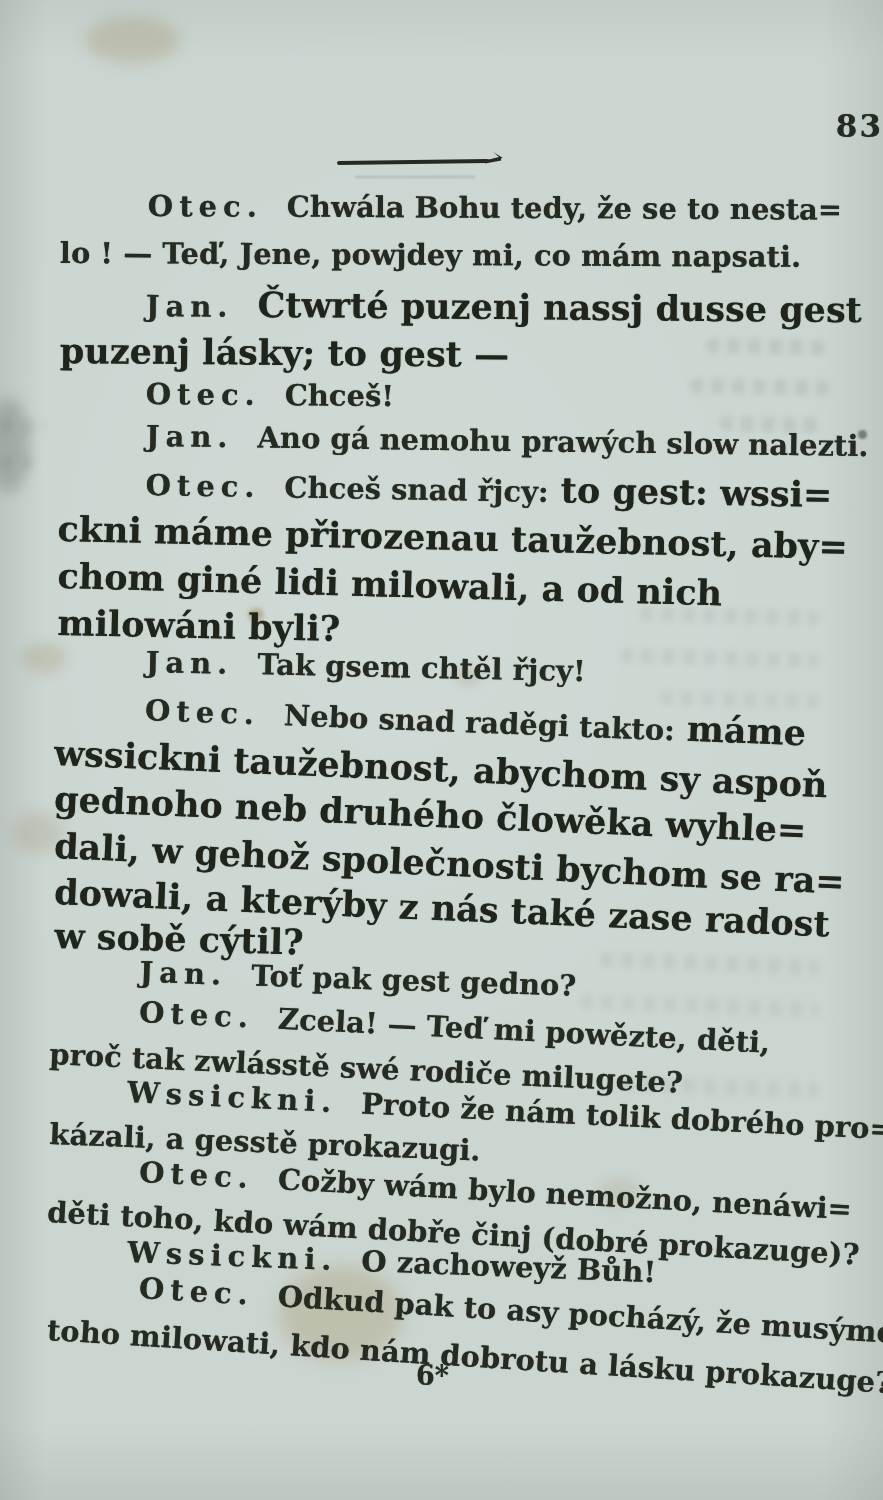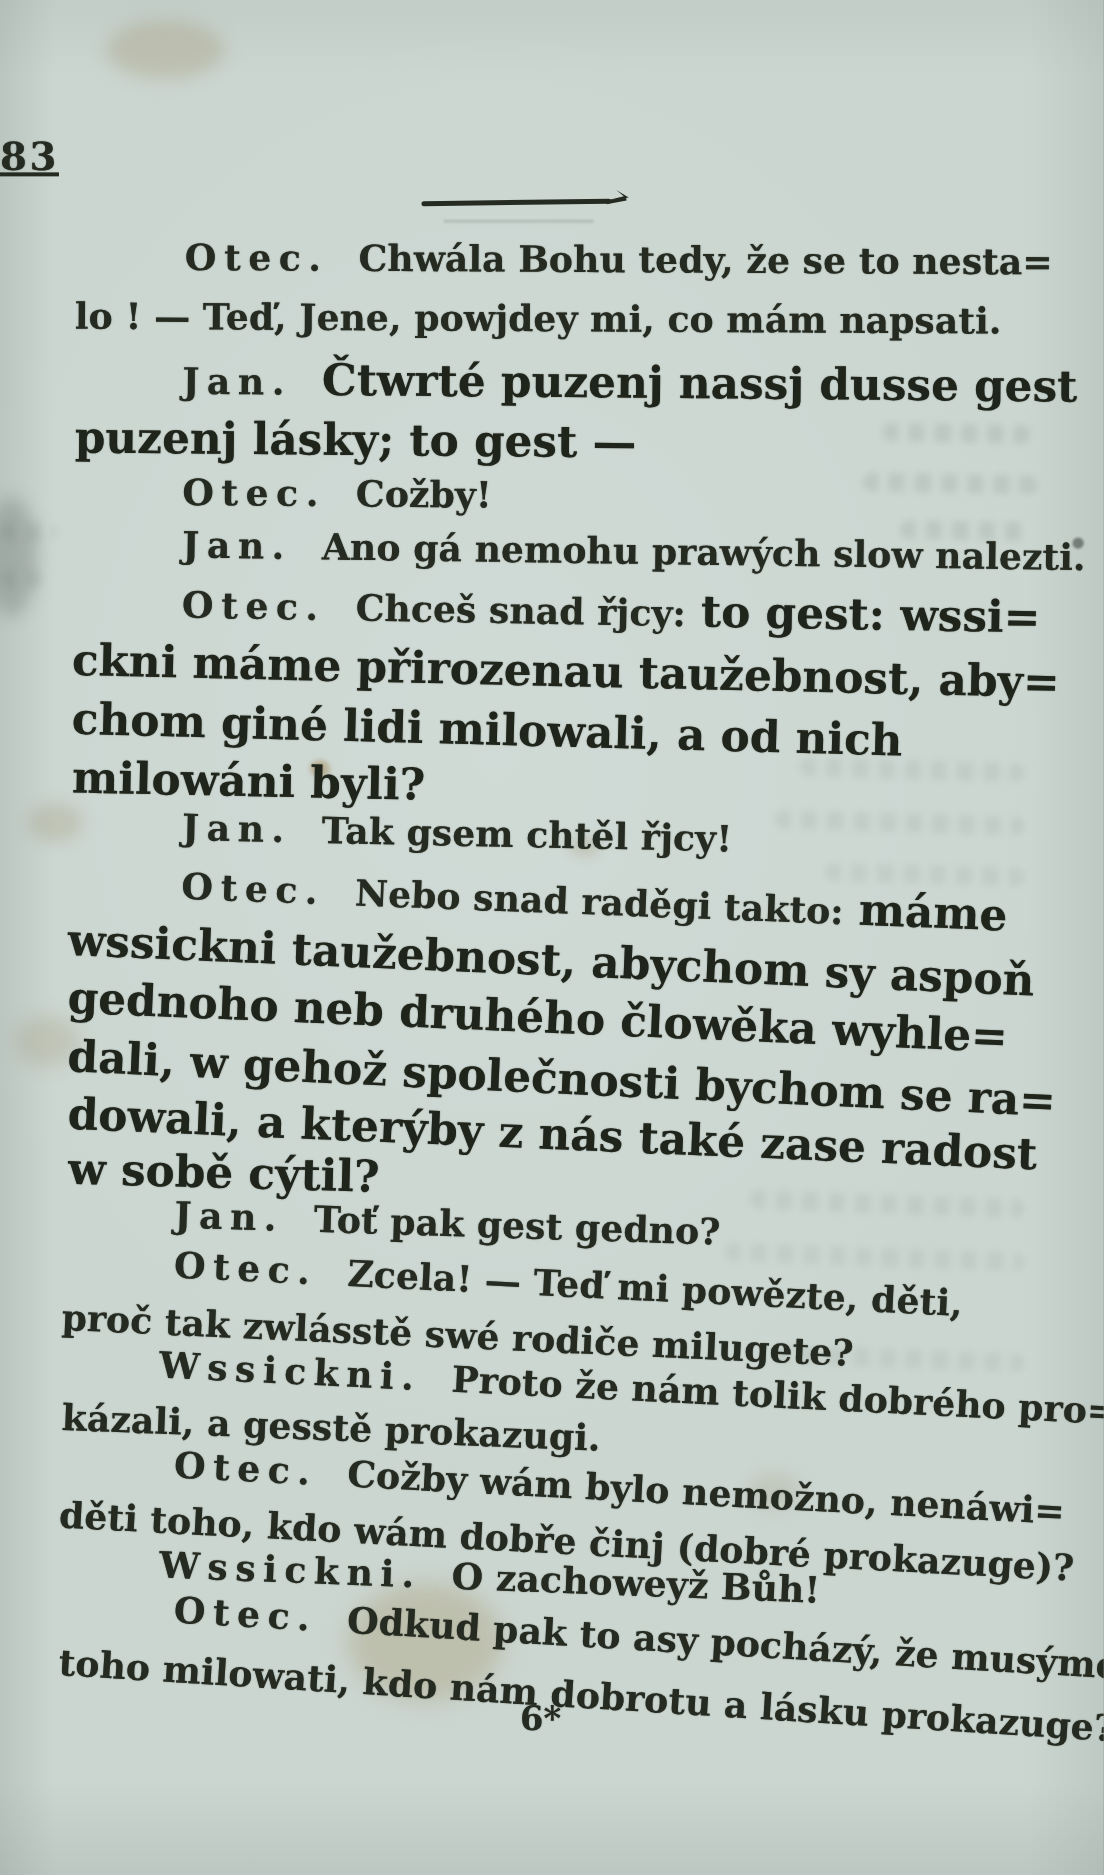--- a/index.html
+++ b/index.html
@@ -12,24 +12,23 @@
       linear-gradient(to right, rgba(110,122,114,0.18), rgba(110,122,114,0) 5%, rgba(110,122,114,0) 93%, rgba(110,122,114,0.14)),
       linear-gradient(to bottom, rgba(110,122,114,0.10), rgba(110,122,114,0) 4%, rgba(110,122,114,0) 95%, rgba(110,122,114,0.16)),
       #cbd6d1;
     overflow:hidden;
     font-family:"DejaVu Serif","Liberation Serif",serif;
     color:#262b21;
   }
   
   .pagenum{
     position:absolute;left:0;right:0;top:108px;
-    text-align:left;
+    text-align:right;
     font-size:31px;font-weight:700;letter-spacing:2px;
     text-shadow:0 0 1px rgba(30,35,25,.6);
-    text-decoration:underline;
   }
   .rule{position:absolute;left:337px;top:150px;width:175px;height:24px;}
   .rule-echo{
     position:absolute;left:355px;top:176px;width:120px;height:2px;
     background:rgba(100,110,102,0.28);filter:blur(1px);
   }
   
   .line{
     position:absolute;
     white-space:nowrap;
@@ -110,21 +109,21 @@
       <path d="M146 11 L166 8 L156 2 L162 7 Z" fill="#262b21"></path>
       <path d="M148 12 L164 9" stroke="#262b21" stroke-width="3" fill="none"></path>
     </svg>
   </div>
   <div class="rule-echo"></div>
 
   <div class="line" style="left:148px;top:192px;transform:rotate(0.3deg);"><span class="sp">Otec.</span><span class="t">Chwála Bohu tedy, že se to nesta=</span></div>
   <div class="line" style="left:60px;top:239px;transform:rotate(0.3deg);"><span class="t">lo ! — Teď, Jene, powjdey mi, co mám napsati.</span></div>
   <div class="line" style="left:146px;top:286px;transform:rotate(0.5deg);"><span class="sp">Jan.</span><span class="em">Čtwrté puzenj nassj dusse gest</span></div>
   <div class="line" style="left:60px;top:333px;transform:rotate(0.5deg);"><span class="em">puzenj lásky; to gest —</span></div>
-  <div class="line" style="left:146px;top:380px;transform:rotate(0.5deg);"><span class="sp">Otec.</span><span class="t">Cožby!</span></div>
+  <div class="line" style="left:146px;top:380px;transform:rotate(0.5deg);"><span class="sp">Otec.</span><span class="t">Chceš!</span></div>
   <div class="line" style="left:146px;top:422px;transform:rotate(0.8deg);"><span class="sp">Jan.</span><span class="t">Ano gá nemohu prawých slow nalezti.</span></div>
   <div class="line" style="left:146px;top:465px;transform:rotate(1deg);"><span class="sp">Otec.</span><span class="t">Chceš snad řjcy:</span><span class="em">to gest: wssi=</span></div>
   <div class="line" style="left:58px;top:511px;transform:rotate(1.3deg);"><span class="em">ckni máme přirozenau taužebnost, aby=</span></div>
   <div class="line" style="left:58px;top:558px;transform:rotate(1.5deg);"><span class="em">chom giné lidi milowali, a od nich</span></div>
   <div class="line" style="left:58px;top:605px;transform:rotate(1.2deg);"><span class="em">milowáni byli?</span></div>
   <div class="line" style="left:146px;top:648px;transform:rotate(1.2deg);"><span class="sp">Jan.</span><span class="t">Tak gsem chtěl řjcy!</span></div>
   <div class="line" style="left:146px;top:690px;transform:rotate(2.2deg);"><span class="sp">Otec.</span><span class="t">Nebo snad raděgi takto:</span><span class="em">máme</span></div>
   <div class="line" style="left:55px;top:735px;transform:rotate(2.4deg);"><span class="em">wssickni taužebnost, abychom sy aspoň</span></div>
   <div class="line" style="left:55px;top:781px;transform:rotate(2.4deg);"><span class="em">gednoho neb druhého člowěka wyhle=</span></div>
   <div class="line" style="left:55px;top:828px;transform:rotate(2.6deg);"><span class="em">dali, w gehož společnosti bychom se ra=</span></div>

